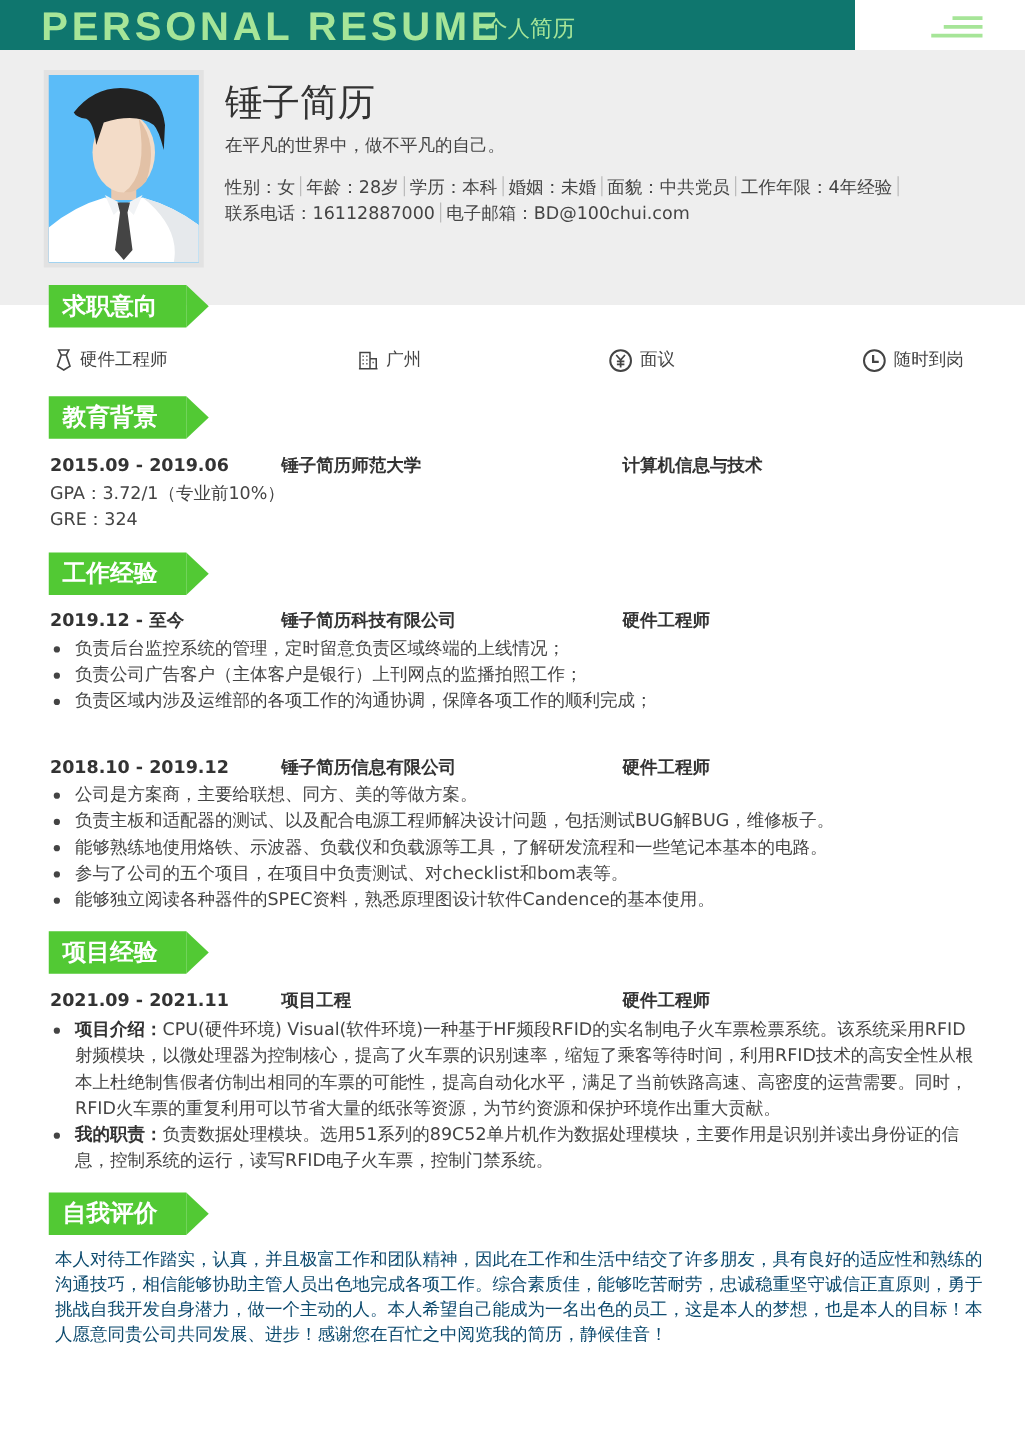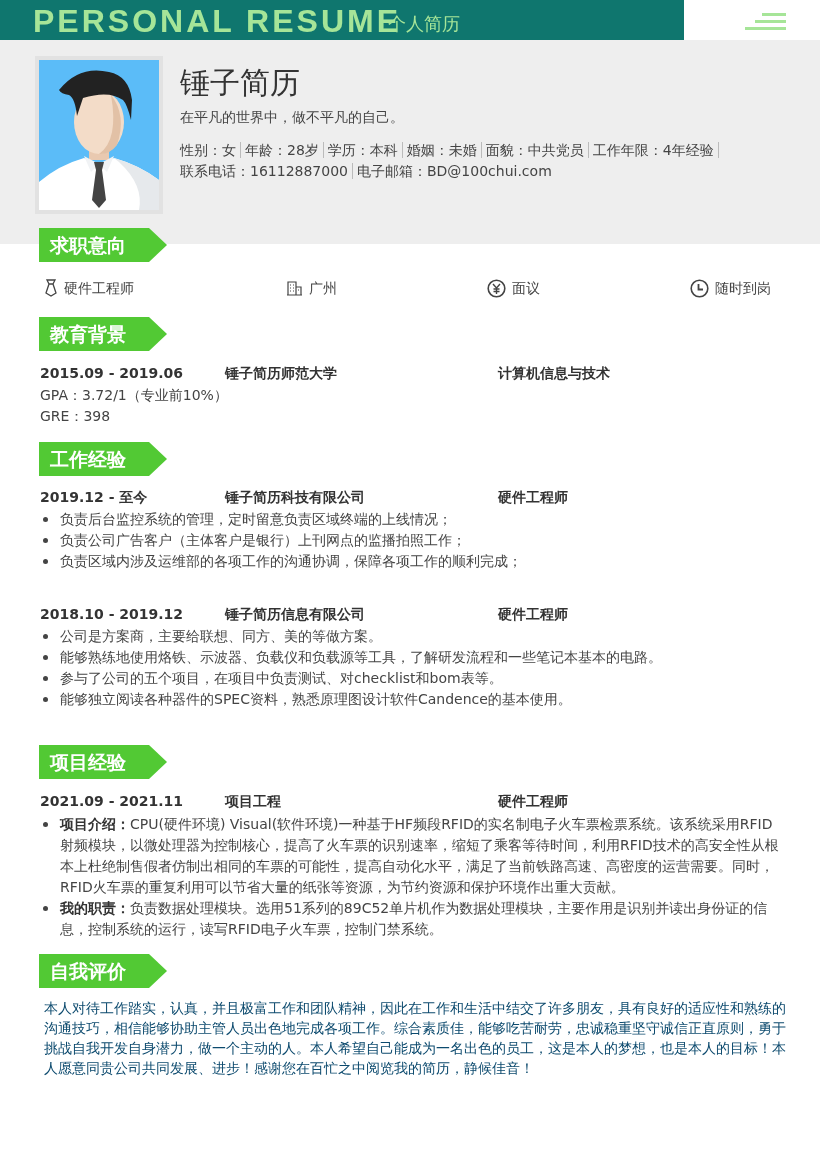--- a/index.html
+++ b/index.html
@@ -125,21 +125,21 @@
 <div class="sec" style="top:317px">
   <div class="tag">教育背景</div>
   <div class="arrow"></div>
 </div>
 <div class="row" style="top:363px">
   <span class="date">2015.09 - 2019.06</span>
   <span class="org">锤子简历师范大学</span>
   <span class="role">计算机信息与技术</span>
 </div>
 <div class="plain" style="top:385px">GPA：3.72/1（专业前10%）</div>
-<div class="plain" style="top:406px">GRE：398</div>
+<div class="plain" style="top:406px">GRE：324</div>
 
 <div class="sec" style="top:442px">
   <div class="tag">工作经验</div>
   <div class="arrow"></div>
 </div>
 <div class="row" style="top:487px">
   <span class="date">2019.12 - 至今</span>
   <span class="org">锤子简历科技有限公司</span>
   <span class="role">硬件工程师</span>
 </div>
@@ -148,20 +148,21 @@
   <li>负责公司广告客户（主体客户是银行）上刊网点的监播拍照工作；</li>
   <li>负责区域内涉及运维部的各项工作的沟通协调，保障各项工作的顺利完成；</li>
 </ul>
 <div class="row" style="top:604px">
   <span class="date">2018.10 - 2019.12</span>
   <span class="org">锤子简历信息有限公司</span>
   <span class="role">硬件工程师</span>
 </div>
 <ul class="bullets" style="top:626px">
   <li>公司是方案商，主要给联想、同方、美的等做方案。</li>
+  <li>负责主板和适配器的测试、以及配合电源工程师解决设计问题，包括测试BUG解BUG，维修板子。</li>
   <li>能够熟练地使用烙铁、示波器、负载仪和负载源等工具，了解研发流程和一些笔记本基本的电路。</li>
   <li>参与了公司的五个项目，在项目中负责测试、对checklist和bom表等。</li>
   <li>能够独立阅读各种器件的SPEC资料，熟悉原理图设计软件Candence的基本使用。</li>
 </ul>
 
 <div class="sec" style="top:745px">
   <div class="tag">项目经验</div>
   <div class="arrow"></div>
 </div>
 <div class="row" style="top:791px">

